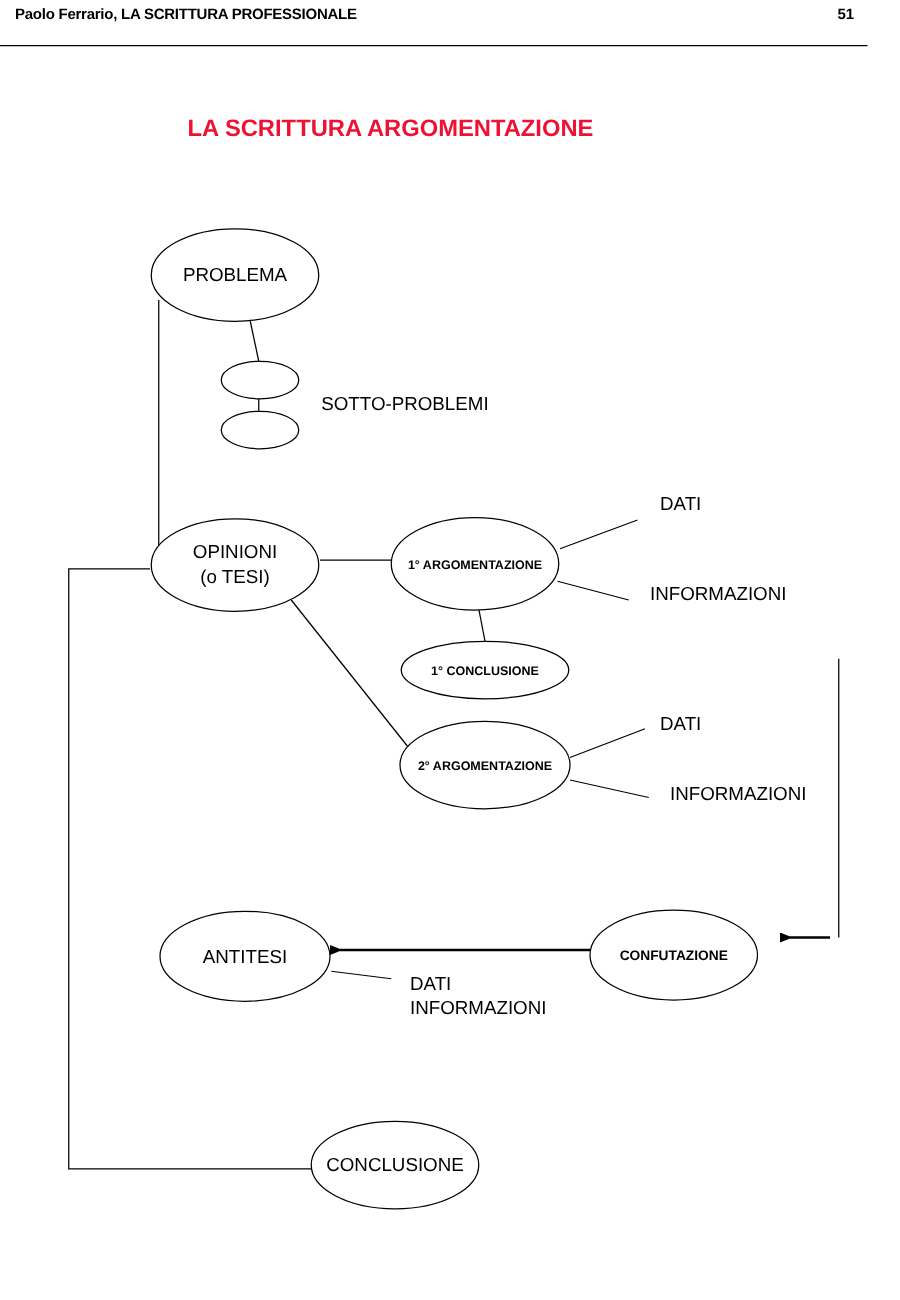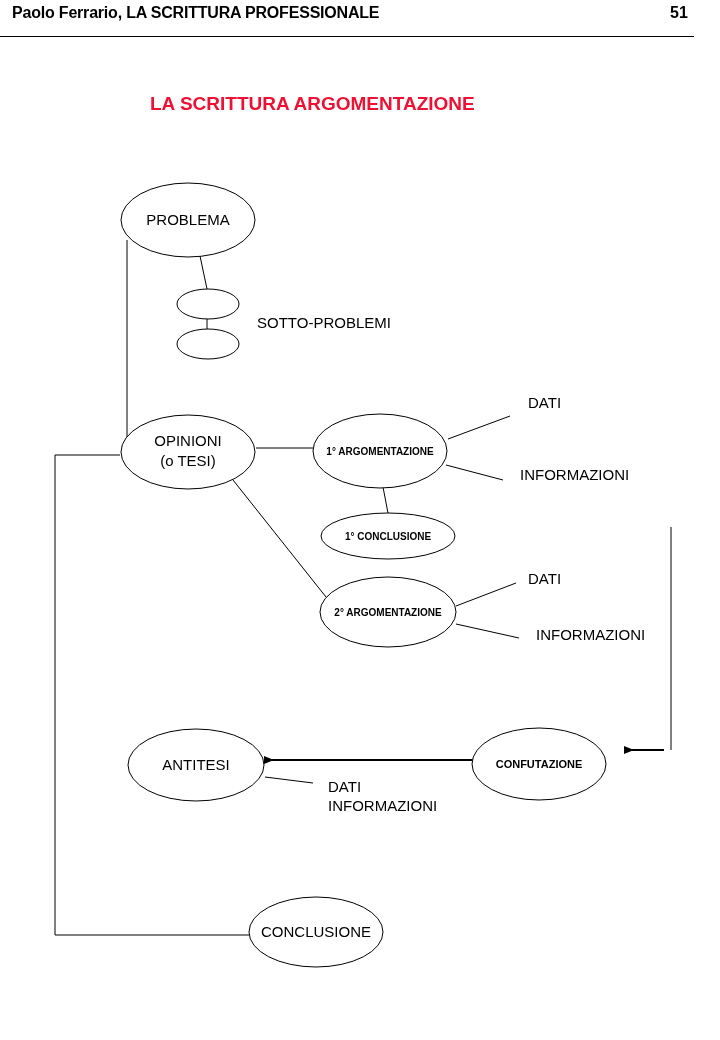--- a/index.html
+++ b/index.html
@@ -1,18 +1,18 @@
 <!DOCTYPE html>
 <html><head>
 <meta charset="utf-8">
 <style>
   html, body { margin: 0; padding: 0; background: #ffffff; }
   body { width: 720px; height: 1040px; position: relative; overflow: hidden; font-family: "Liberation Sans", sans-serif; color: #000; }
-  .header-left { position: absolute; left: 12px; top: 4px; font-size: 16px; font-weight: bold; letter-spacing: -0.2px; }
-  .header-right { position: absolute; left: 670px; top: 4px; font-size: 16px; font-weight: bold; }
+  .header-left { position: absolute; left: 12px; top: 4px; font-size: 12px; font-weight: bold; letter-spacing: -0.2px; }
+  .header-right { position: absolute; left: 670px; top: 4px; font-size: 12px; font-weight: bold; }
   .header-rule { position: absolute; left: 0; top: 36px; width: 694px; height: 0; border-top: 1px solid #000; }
   .page-title { position: absolute; left: 150px; top: 93px; font-size: 19px; font-weight: bold; color: #ee1133; }
   svg.diagram { position: absolute; left: 0; top: 0; }
   .lbl { font-family: "Liberation Sans", sans-serif; fill: #000; }
   .big { font-size: 15px; }
   .small { font-size: 10px; font-weight: bold; }
   .med { font-size: 15px; }
   .node { fill: #fff; stroke: #000; stroke-width: 1; }
   .edge { stroke: #000; stroke-width: 1; fill: none; }
   .thick { stroke: #000; stroke-width: 2; fill: none; }

